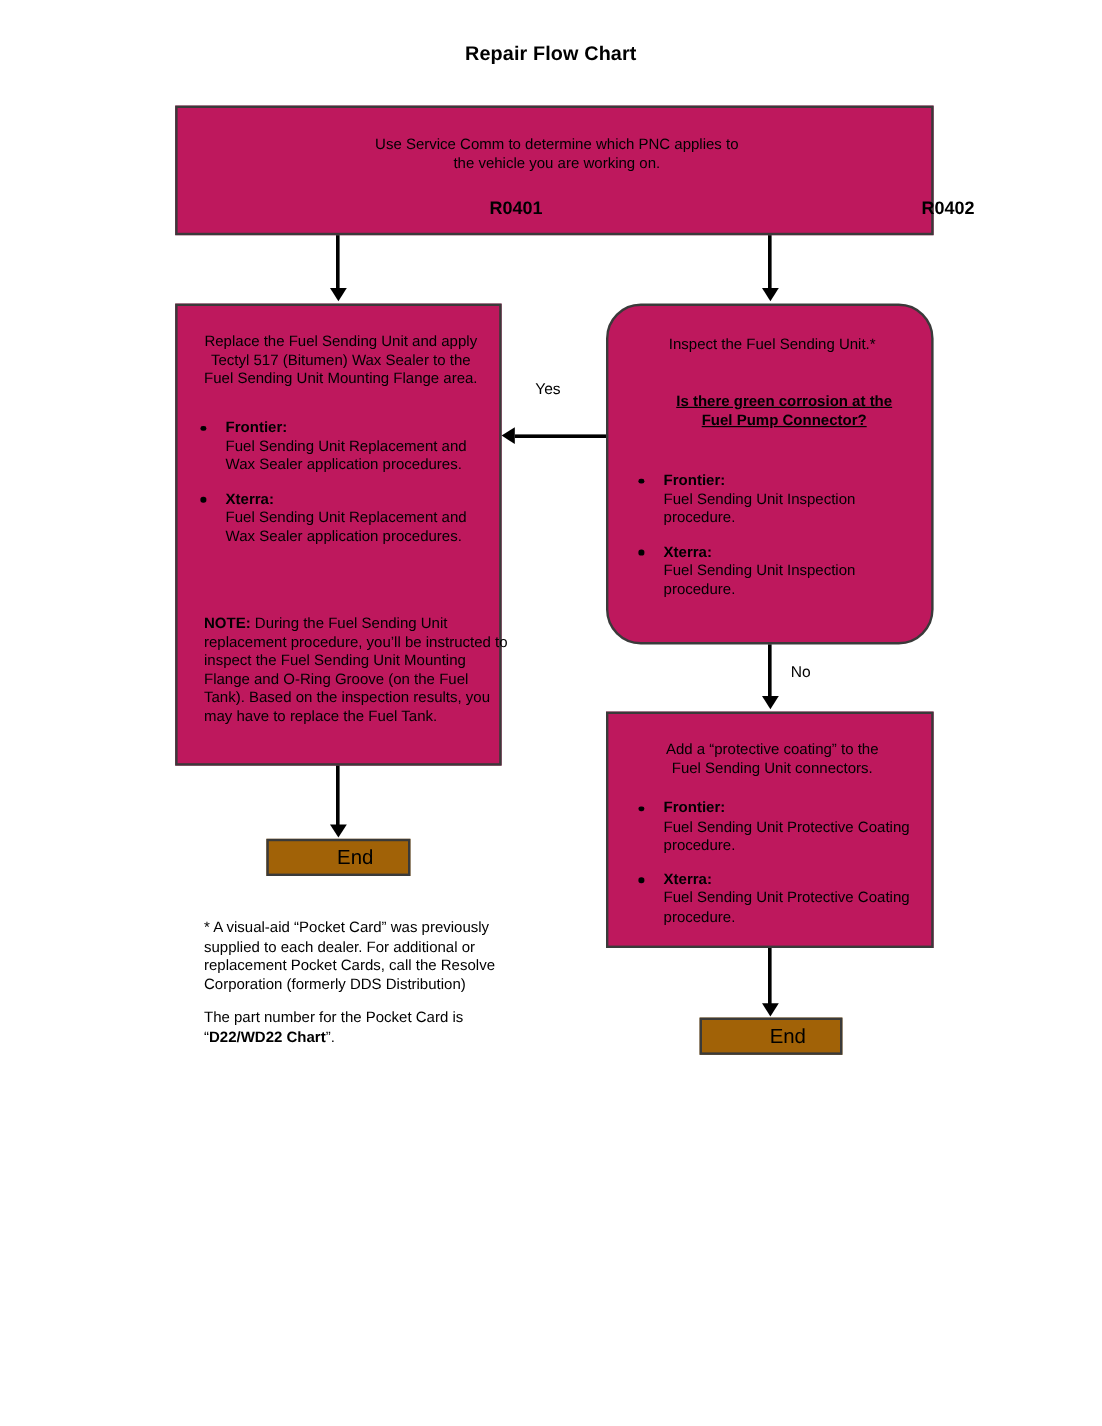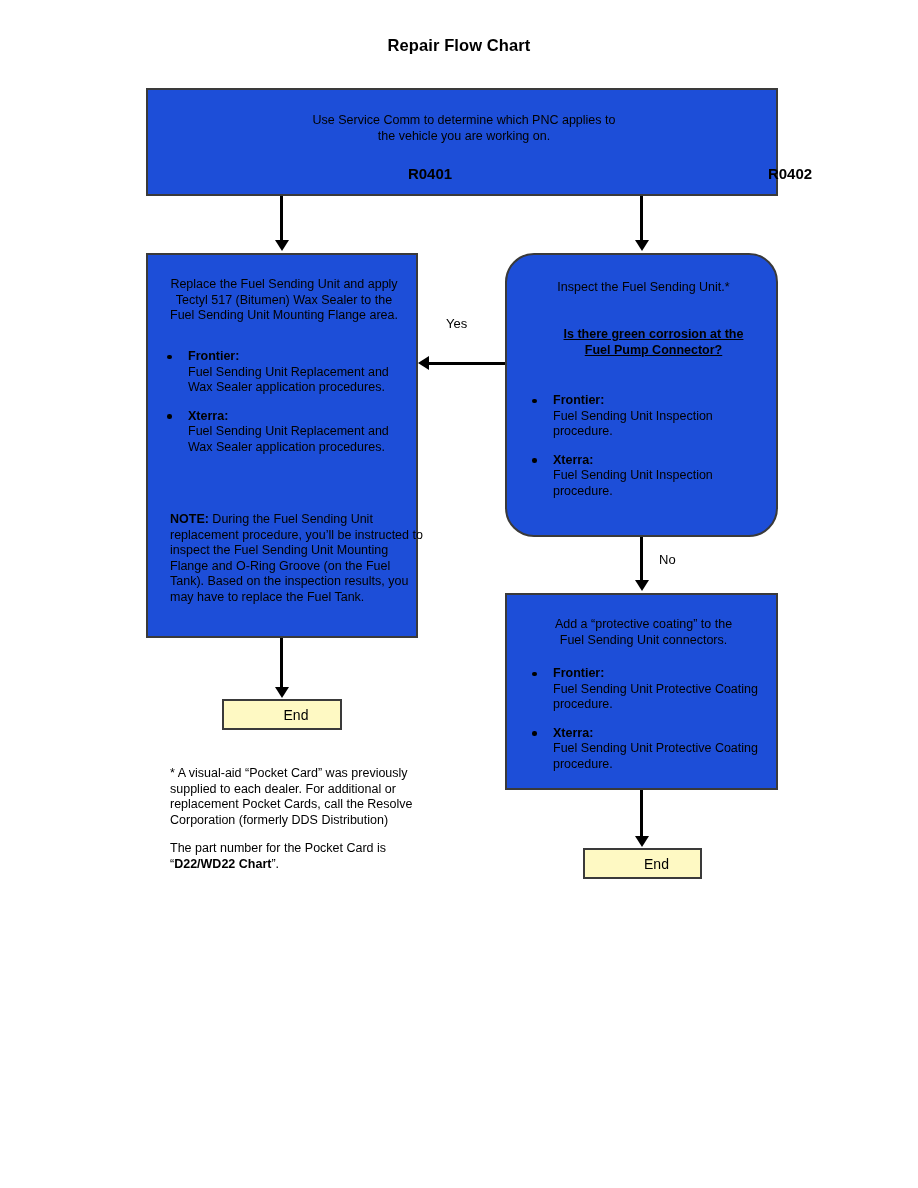--- a/index.html
+++ b/index.html
@@ -29,21 +29,21 @@
     font-size: 16.5px;
     font-weight: bold;
     letter-spacing: 0.1px;
   }
 
   
   .box {
     position: absolute;
     box-sizing: border-box;
     border: 2px solid #3a3a3a;
-    background: #1d4ed8;
+    background: #be185d;
   }
   .box-inner {
     position: relative;
     width: 100%;
     height: 100%;
   }
 
   .ctext {
     text-align: center;
     font-size: 12.5px;
@@ -118,22 +118,22 @@
     position: absolute;
     font-size: 13px;
     line-height: 15px;
   }
 
   
   .end-box {
     position: absolute;
     box-sizing: border-box;
     border: 2px solid #3a3a3a;
-    background: #fef9c3;
-    font-size: 14px;
+    background: #a16207;
+    font-size: 17px;
     display: flex;
     align-items: center;
     justify-content: center;
     padding-left: 28px;
   }
 
   
   .footnote {
     position: absolute;
     font-size: 12.5px;

